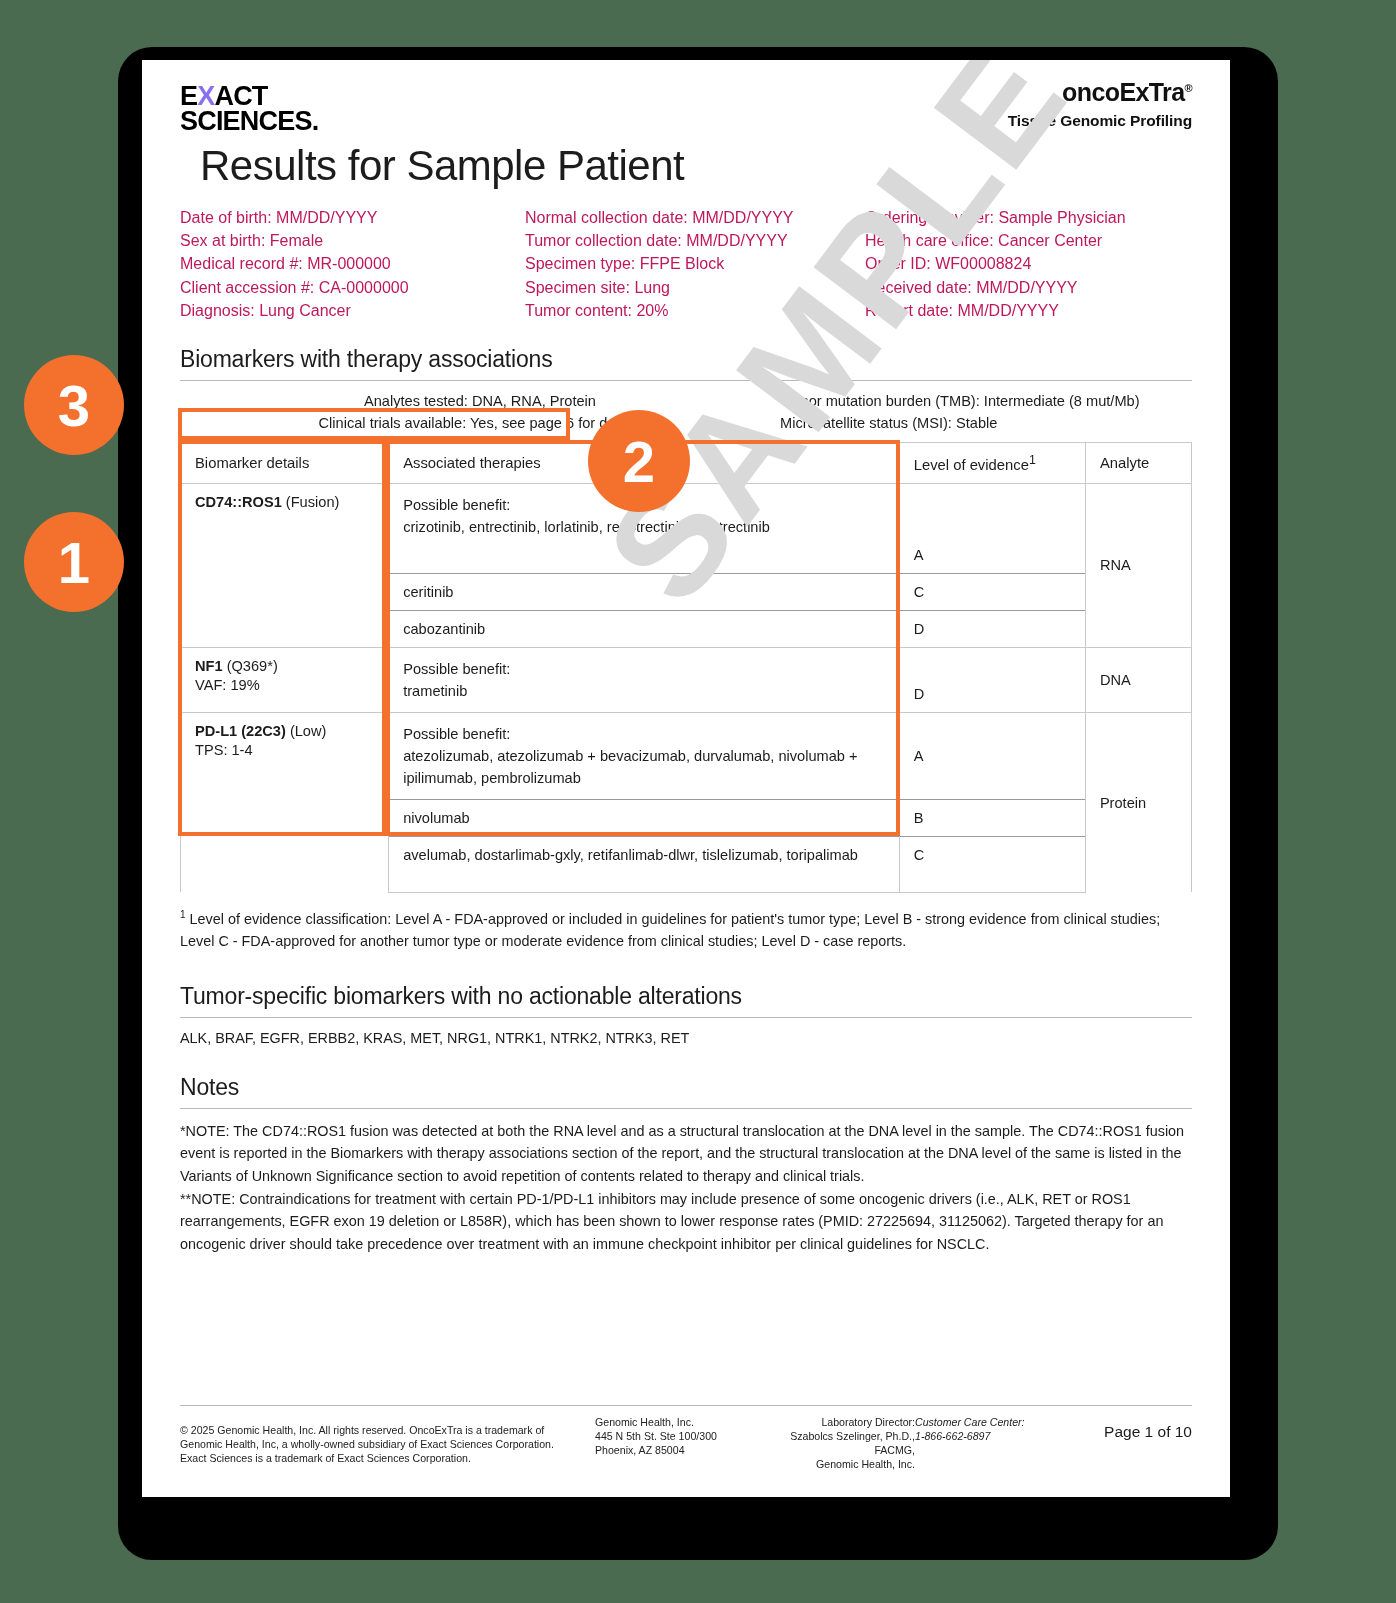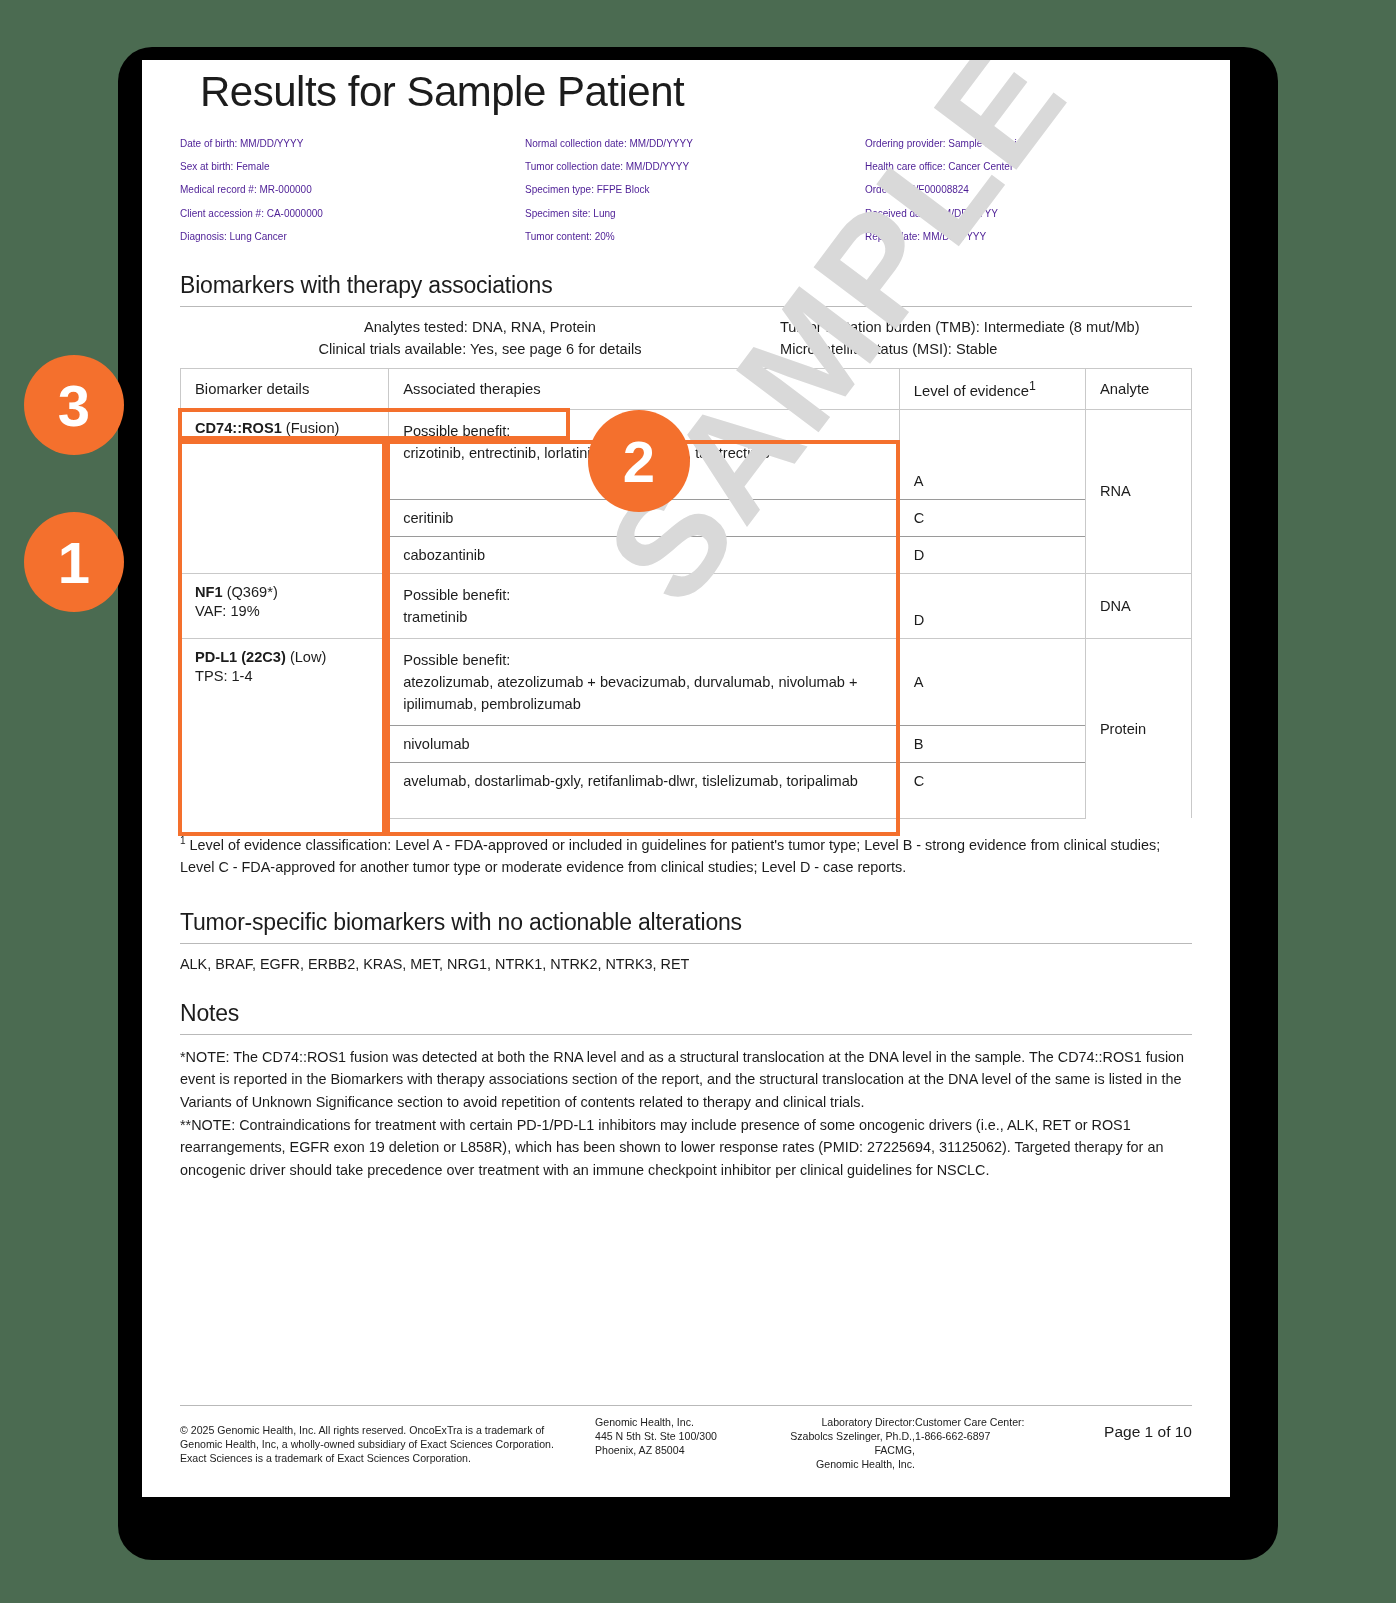--- a/index.html
+++ b/index.html
@@ -66,22 +66,22 @@
     font-weight: 400;
     color: #1c1c1c;
     letter-spacing: -0.5px;
     margin-left: 20px;
   }
 
   
   .meta {
     display: flex;
     padding: 16px 38px 0 38px;
-    font-size: 10px;
-    color: #4c1d95;
+    font-size: 16px;
+    color: #be185d;
     line-height: 23.2px;
   }
   .meta .col { }
   .meta .col:nth-child(1) { width: 345px; }
   .meta .col:nth-child(2) { width: 340px; }
   .meta .col:nth-child(3) { flex: 1; }
 
   
   .sec { padding: 0 38px; margin-top: 24px; }
   .sec h2 {
@@ -136,21 +136,21 @@
   
   .pgfoot {
     position: absolute; left: 0; right: 0; bottom: 26px;
     padding: 0 38px;
   }
   .pgfoot .rule { border-top: 1px solid #b9b9b9; margin-bottom: 9px; }
   .pgfoot .cols { display: flex; align-items: flex-start; font-size: 10.6px; color: #222; line-height: 14px; }
   .pgfoot .c1 { width: 415px; padding-right: 16px; margin-top: 8px; }
   .pgfoot .c2 { width: 160px; }
   .pgfoot .c3 { width: 160px; text-align: right; }
-  .pgfoot .c4 { width: 175px; }
+  .pgfoot .c4 { width: 175px; font-style: italic; }
   .pgfoot .c5 { flex: 1; text-align: right; font-size: 15.5px; color: #1c1c1c; padding-top: 10px;}
   .obox { position: absolute; border: 4px solid #f4702d; z-index: 20; }
 
   .badge {
     position: absolute;
     border-radius: 50%;
     background: #f4702d;
     color: #fff;
     display: flex; align-items: center; justify-content: center;
     font-weight: 700;
@@ -171,20 +171,30 @@
 <body>
 
 <div id="stage">
 
   <div class="frame"></div>
 
   <div class="page">
 
     <div class="watermark">SAMPLE</div>
 
+    <div class="hdr">
+      <div class="logo">
+        <div class="l1"><span>E</span><span class="xmark">X</span><span>ACT</span></div>
+        <div class="l2">SCIENCES.</div>
+      </div>
+      <div class="brand">
+        <div class="b1"><span>oncoExTra</span><sup>®</sup></div>
+        <div class="b2">Tissue Genomic Profiling</div>
+      </div>
+    </div>
 
     <div class="title">Results for Sample Patient</div>
 
     <div class="meta">
       <div class="col">
         <div>Date of birth: MM/DD/YYYY</div>
         <div>Sex at birth: Female</div>
         <div>Medical record #: MR-000000</div>
         <div>Client accession #: CA-0000000</div>
         <div>Diagnosis: Lung Cancer</div>

